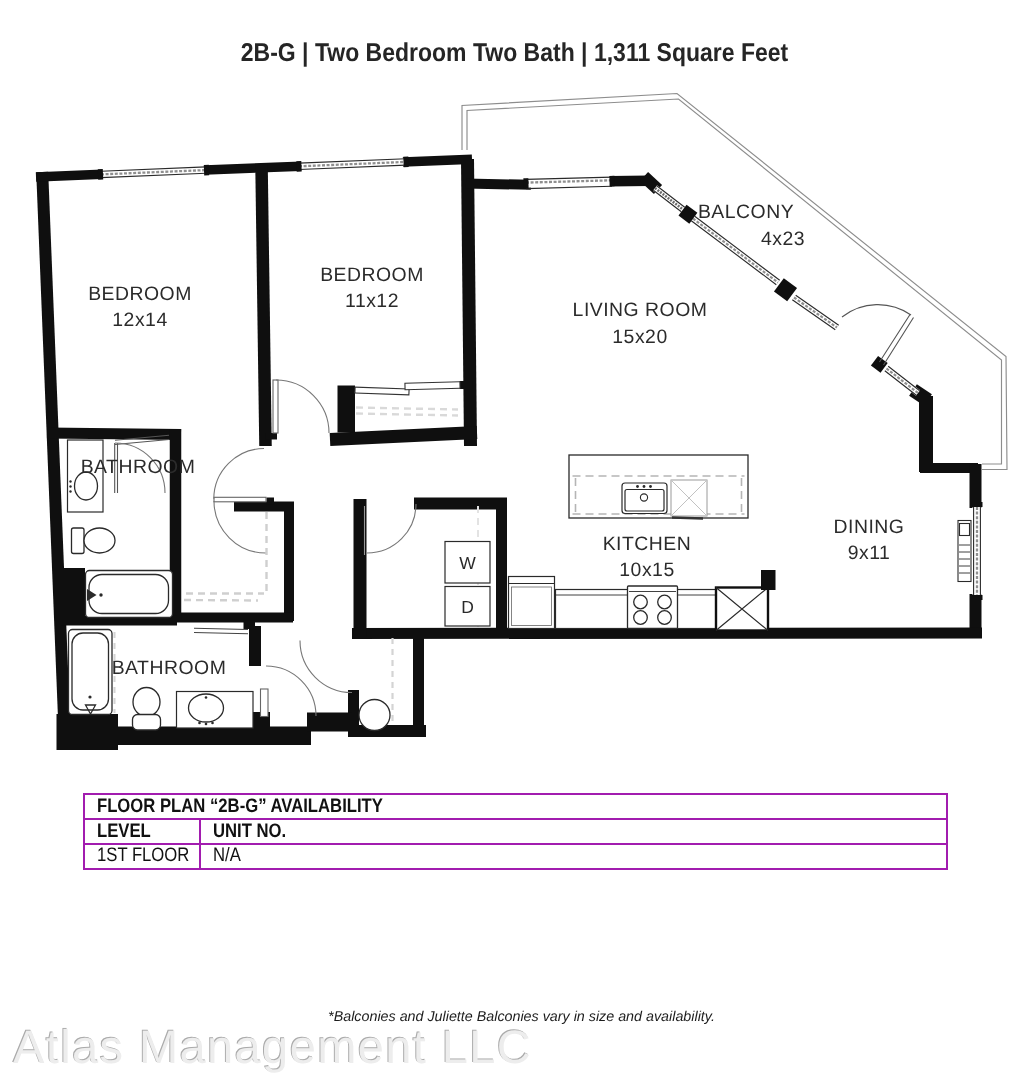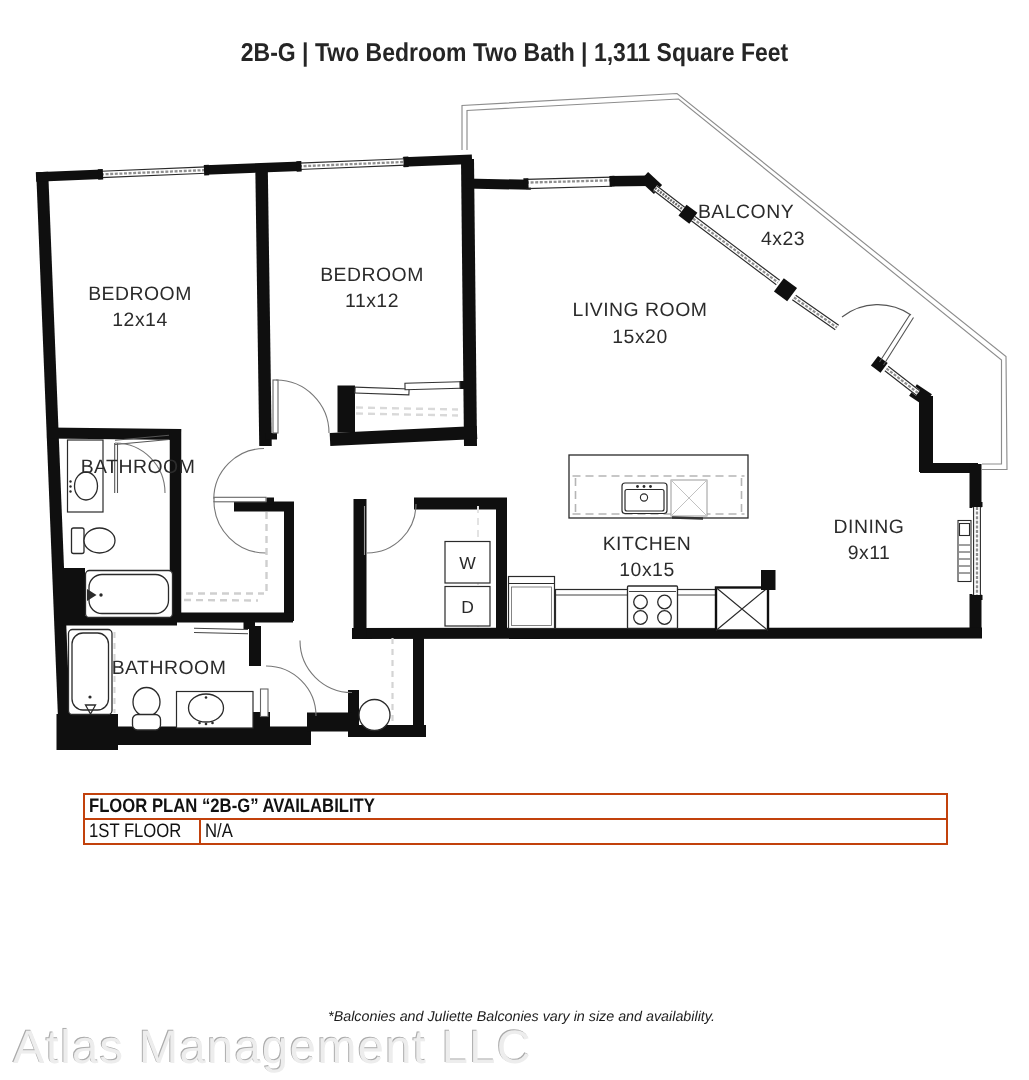--- a/index.html
+++ b/index.html
@@ -5,21 +5,21 @@
   html,body{margin:0;padding:0;background:#ffffff;}
   *{text-rendering:geometricPrecision;}
   body{width:1029px;height:1080px;position:relative;overflow:hidden;
        font-family:"Liberation Sans",sans-serif;}
   .title{position:absolute;left:0;top:37px;width:1029px;text-align:center;
          font-size:23px;font-weight:bold;color:#252525;letter-spacing:0px;
          transform:scaleY(1.12);transform-origin:center top;}
   #plan{position:absolute;left:0;top:0;}
   table.avail{position:absolute;left:83px;top:793px;width:865px;
        border-collapse:collapse;table-layout:fixed;font-size:19.5px;color:#111;}
-  table.avail td{border:2px solid #c2410c;height:22.9px;padding:0 0 0 4px;
+  table.avail td{border:2px solid #a21caf;height:22.9px;padding:0 0 0 12px;
        white-space:nowrap;overflow:hidden;vertical-align:middle;line-height:1;}
   .b{font-weight:bold;}
   td span{display:inline-block;transform:scaleX(0.855);transform-origin:0 50%;white-space:nowrap;}
   .foot{position:absolute;left:7px;top:1009px;width:1029px;text-align:center;
         font-style:italic;font-size:14.3px;color:#1c1c1c;}
   .wm{position:absolute;left:13px;top:1019px;font-size:47px;color:#ededed;
       letter-spacing:1.4px;white-space:nowrap;
       text-shadow:-1px -1px 0 #ababab, 1px 1px 0 #ffffff;}
 </style>
 </head>
@@ -372,20 +372,24 @@
 <table class="avail">
   <colgroup>
       <col style="width:116px">
       <col>
     </colgroup>
   <tbody>
       <tr>
         <td colspan="2" class="b"><span>FLOOR PLAN “2B-G” AVAILABILITY</span></td>
       </tr>
   <tr>
+        <td class="b"><span>LEVEL</span></td>
+        <td class="b"><span>UNIT NO.</span></td>
+      </tr>
+  <tr>
         <td><span>1ST FLOOR</span></td>
         <td><span>N/A</span></td>
       </tr>
 </tbody>
   </table>
 
 <div class="foot">*Balconies and Juliette Balconies vary in size and availability.</div>
 
 <div class="wm">Atlas Management LLC</div>
 

